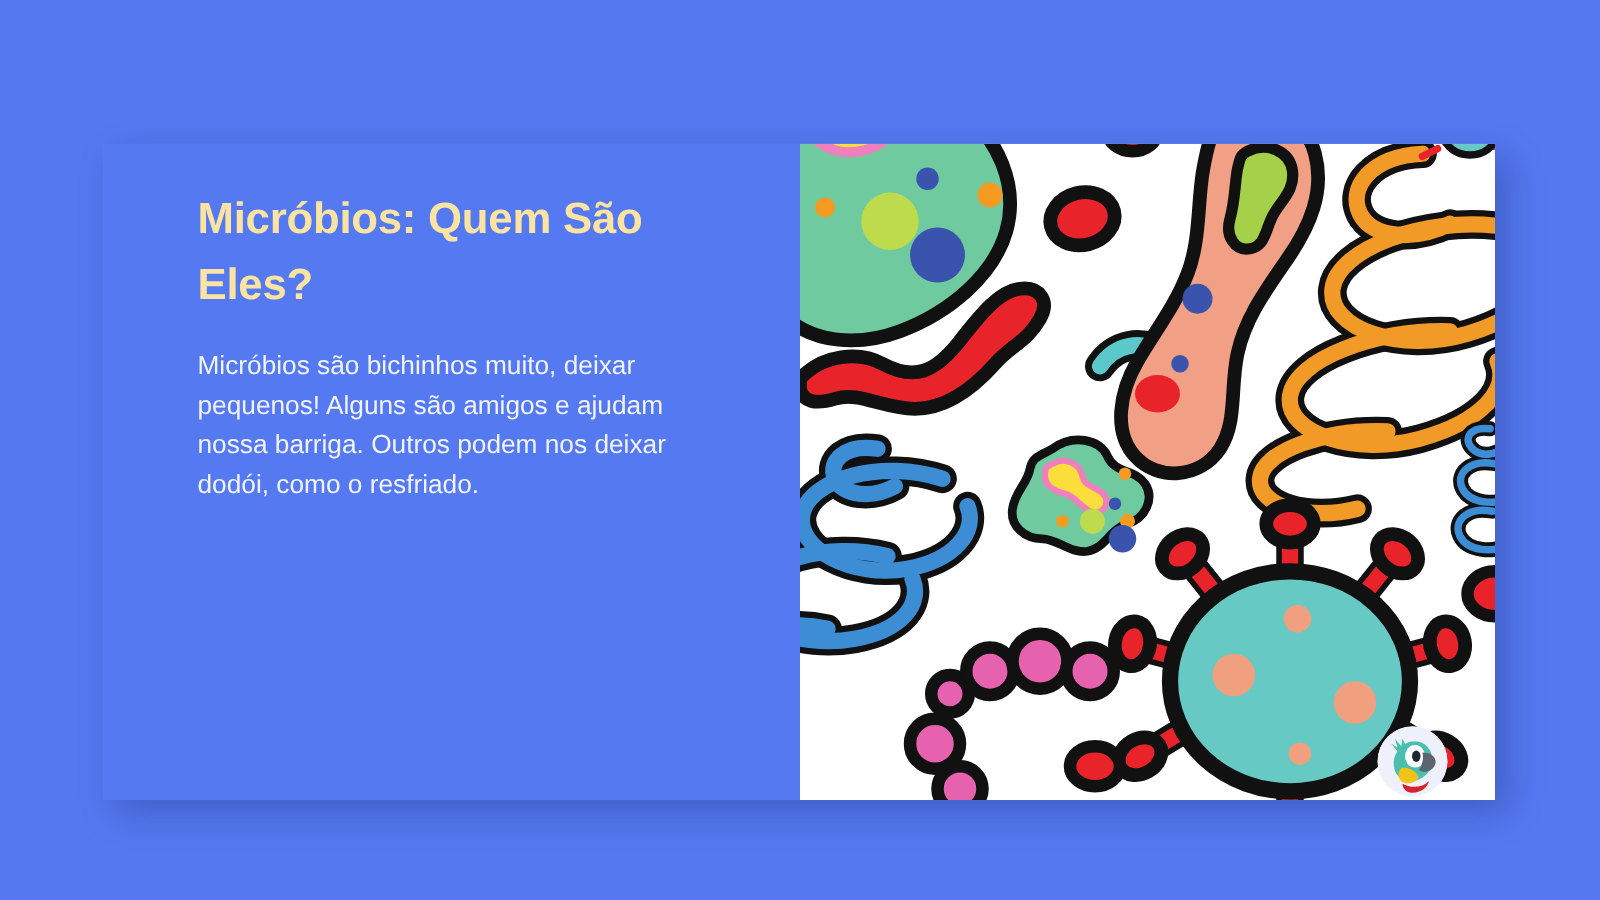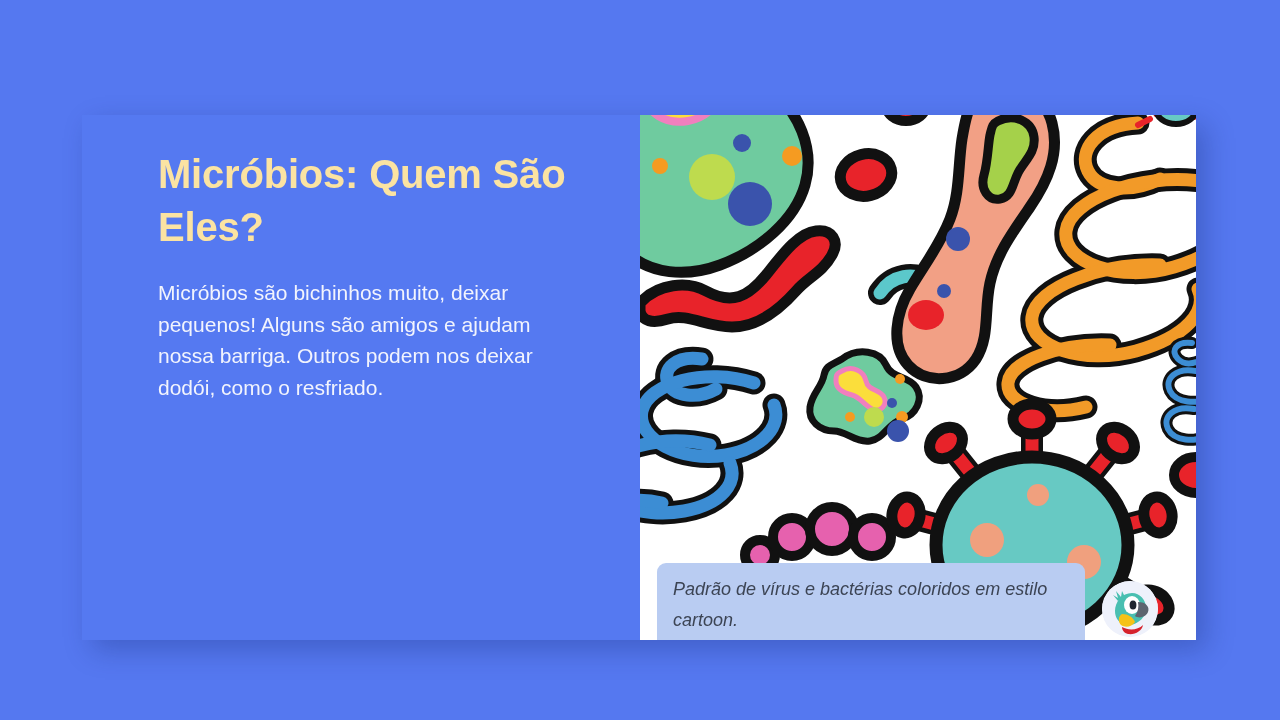--- a/index.html
+++ b/index.html
@@ -42,21 +42,21 @@
     flex: 0 0 558px;
     background: #5579f1;
   }
 
   #slide-title {
     position: absolute;
     left: 76px;
     top: 33px;
     width: 420px;
     margin: 0;
-    font-size: 40px;
+    font-size: 35px;
     line-height: 53px;
     font-weight: bold;
     letter-spacing: -0.2px;
     color: #fbe3a2;
   }
 
   #slide-body {
     position: absolute;
     left: 76px;
     top: 162px;
@@ -299,23 +299,20 @@
 
           <g fill="#F59B21" stroke-width="10">
             <circle cx="168" cy="552" r="18"></circle>
             <circle cx="210" cy="548" r="18"></circle>
             <circle cx="252" cy="552" r="18"></circle>
           </g>
 
         </g>
       </svg>
 
-      <div id="caption-box">
-        <p id="caption-text">Padrão de vírus e bactérias coloridos em estilo cartoon.</p>
-      </div>
 
       <div id="avatar-badge">
         <svg viewBox="0 0 56 56" width="56" height="56">
           <circle cx="28" cy="28" r="28" fill="#EEF1FB"></circle>
 
           <path d="M 16 20 L 11 14 L 16 17 L 14 10 L 19 16 L 20 10 L 23 16 Z" fill="#49BFB1"></path>
 
           <path d="M 30 12 C 38 12 44 19 44 27 C 44 33 41 38 36 41
                    C 32 44 26 45 21 43 C 16 41 13 36 13 30
                    C 13 21 20 12 30 12 Z" fill="#49BFB1"></path>

